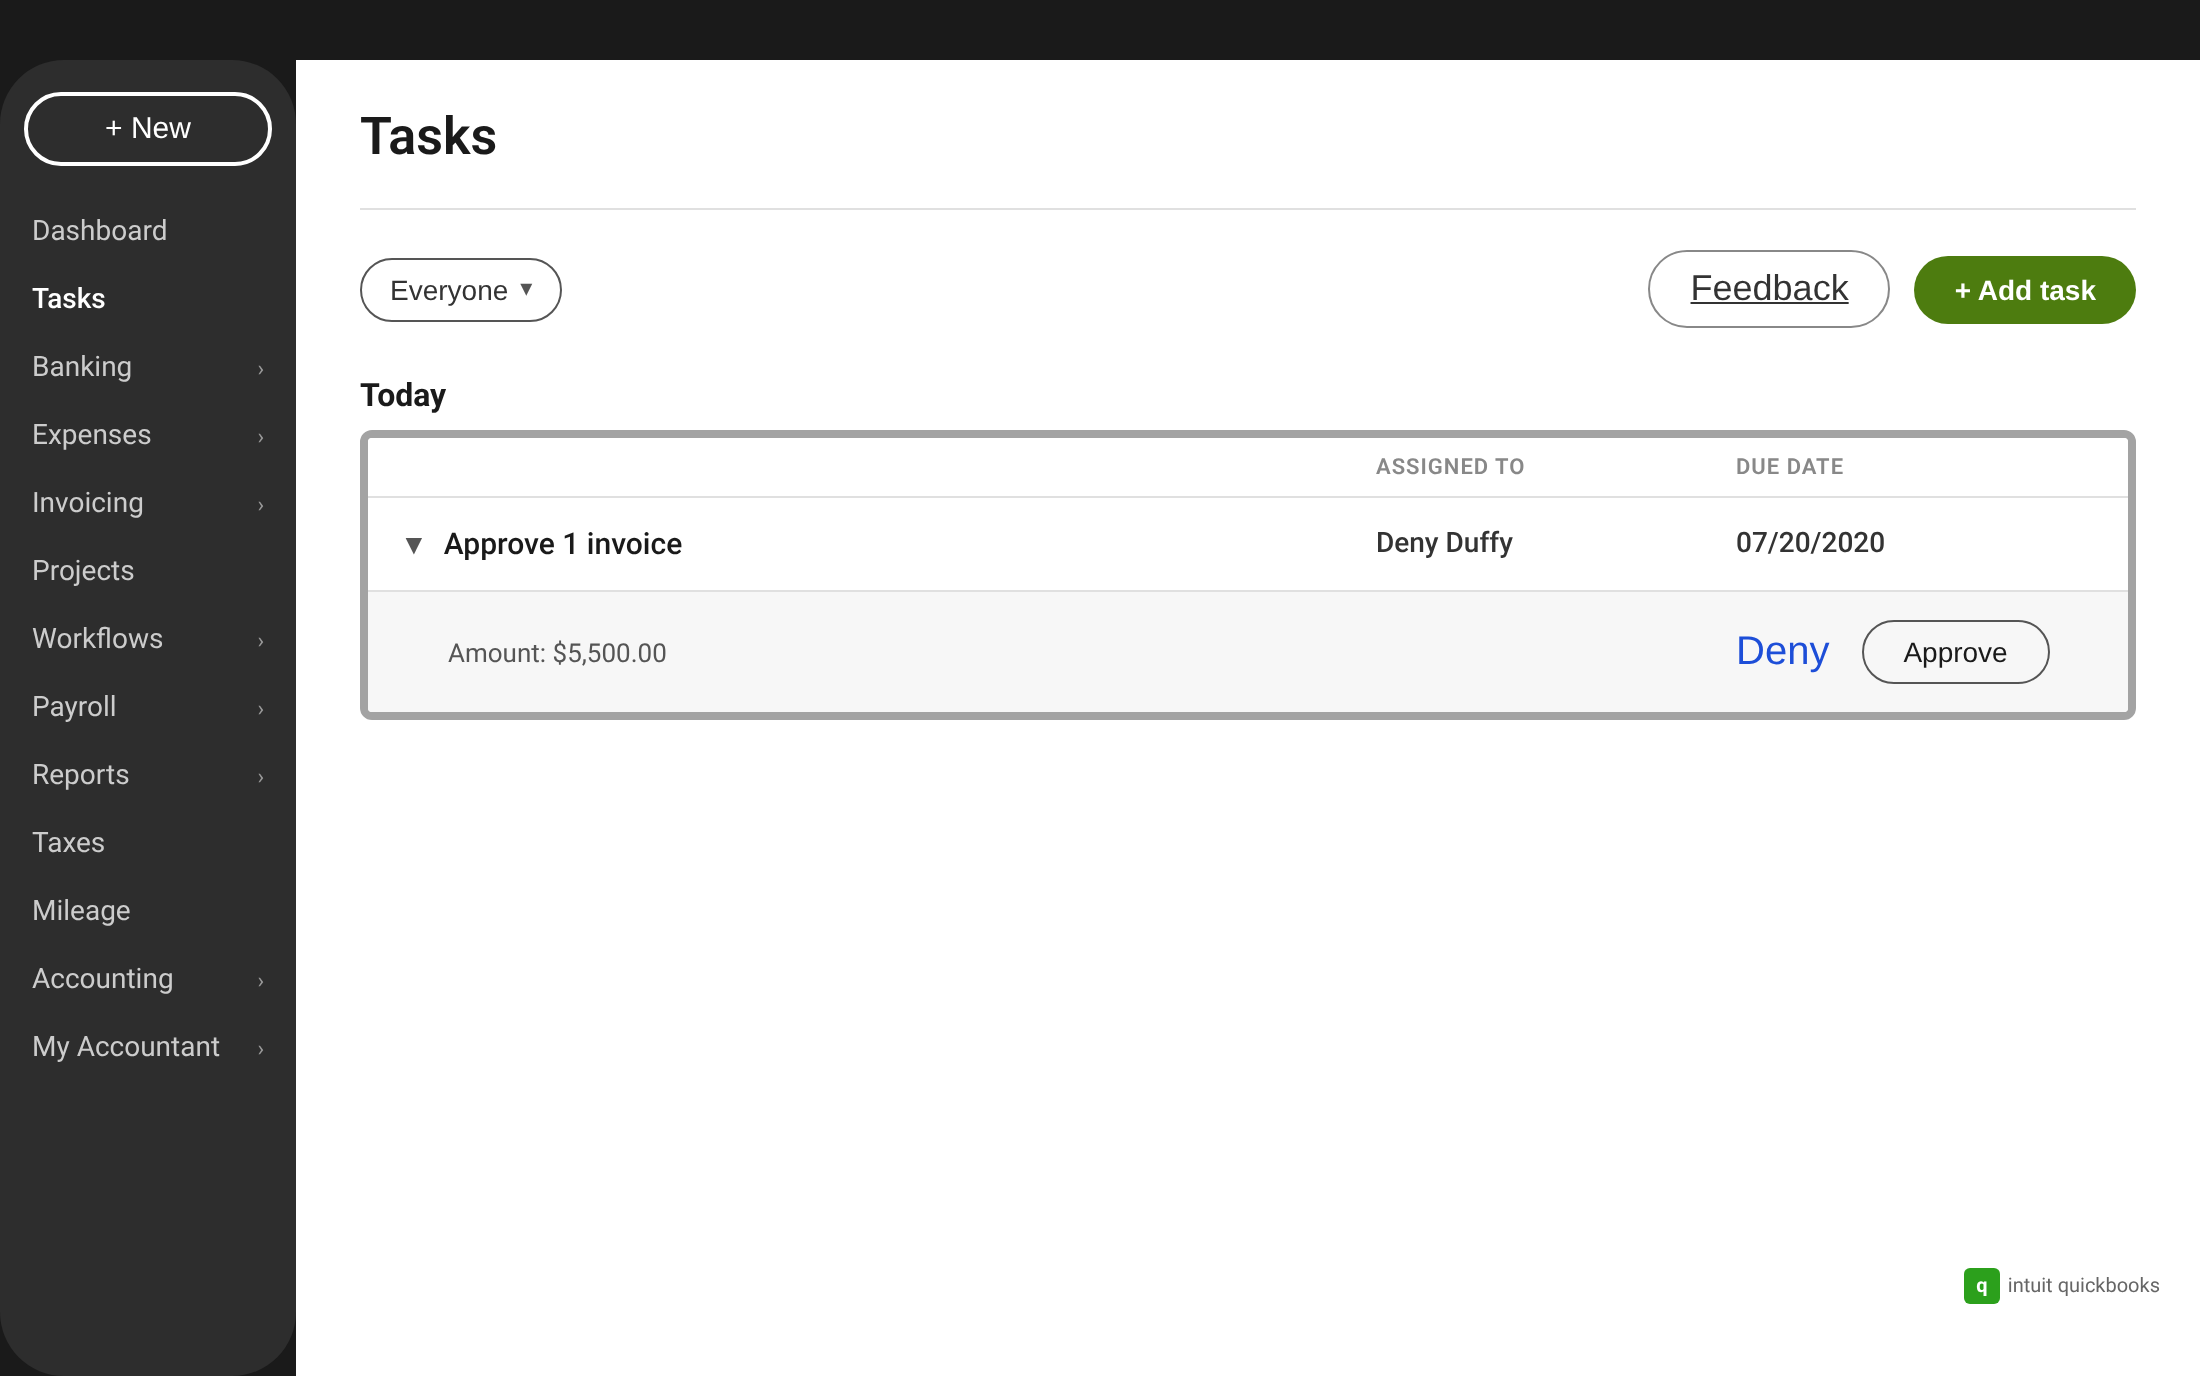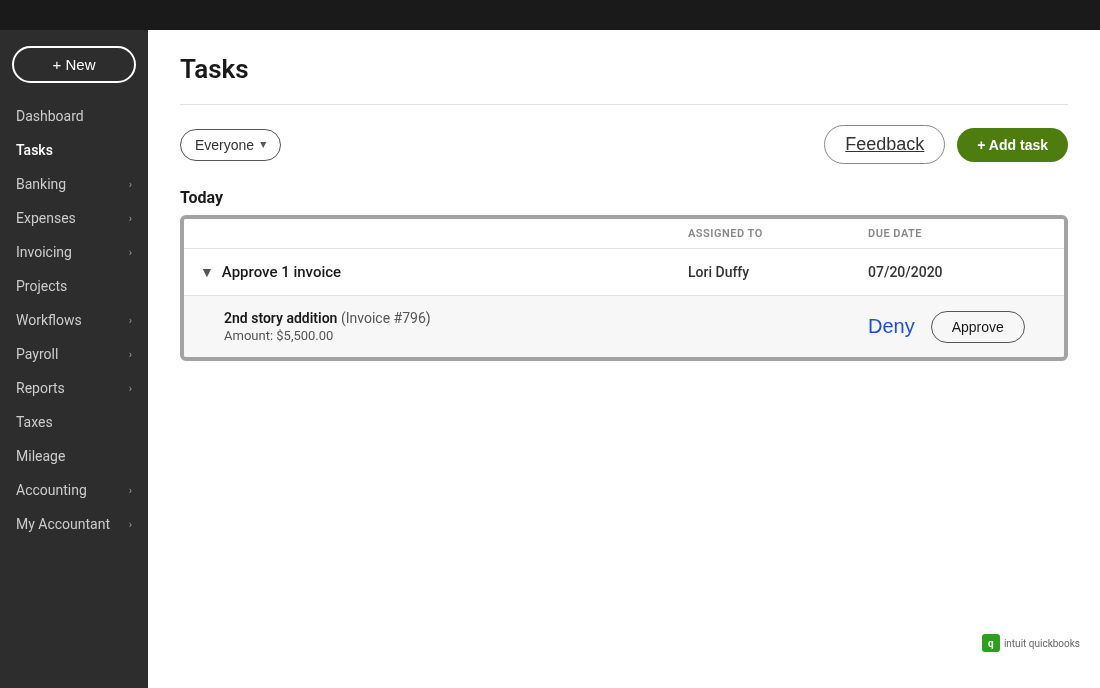--- a/index.html
+++ b/index.html
@@ -23,20 +23,21 @@
       overflow: hidden;
     }
     
     .sidebar {
       width: 148px;
       background: #2d2d2d;
       display: flex;
       flex-direction: column;
       padding: 12px 0;
       flex-shrink: 0;
+      border-radius: 32px;
     }
     .new-button {
       margin: 4px 12px 16px 12px;
       border: 2px solid #ffffff;
       background: transparent;
       color: #ffffff;
       border-radius: 20px;
       padding: 8px 16px;
       font-size: 15px;
       font-weight: 500;
@@ -332,32 +333,28 @@
           <div></div>
           <div class="task-header-cell">ASSIGNED TO</div>
           <div class="task-header-cell">DUE DATE</div>
         </div>
 
         <div class="task-row group-header">
           <div class="task-name-cell">
             <span class="expand-icon">▼</span>
             <span>Approve 1 invoice</span>
           </div>
-          <div style="font-size:14px;color:#333;">Lori Duffy</div>
+          <div style="font-size:14px;color:#333;">Deny Duffy</div>
           <div style="font-size:14px;color:#333;">07/20/2020</div>
         </div>
 
         <div class="task-row sub-row">
           <div class="task-name-cell">
             <div style="width:24px;"></div>
             <div class="invoice-info">
-              <div class="invoice-title">
-                <span>2nd story addition</span>
-                <span class="invoice-num"> <span>(Invoice #796)</span></span>
-              </div>
               <div class="invoice-amount">Amount: $5,500.00</div>
             </div>
           </div>
           <div></div>
           <div class="sub-actions">
             <button class="deny-link">Deny</button>
             <button class="approve-btn">Approve</button>
           </div>
         </div>
       </div>

